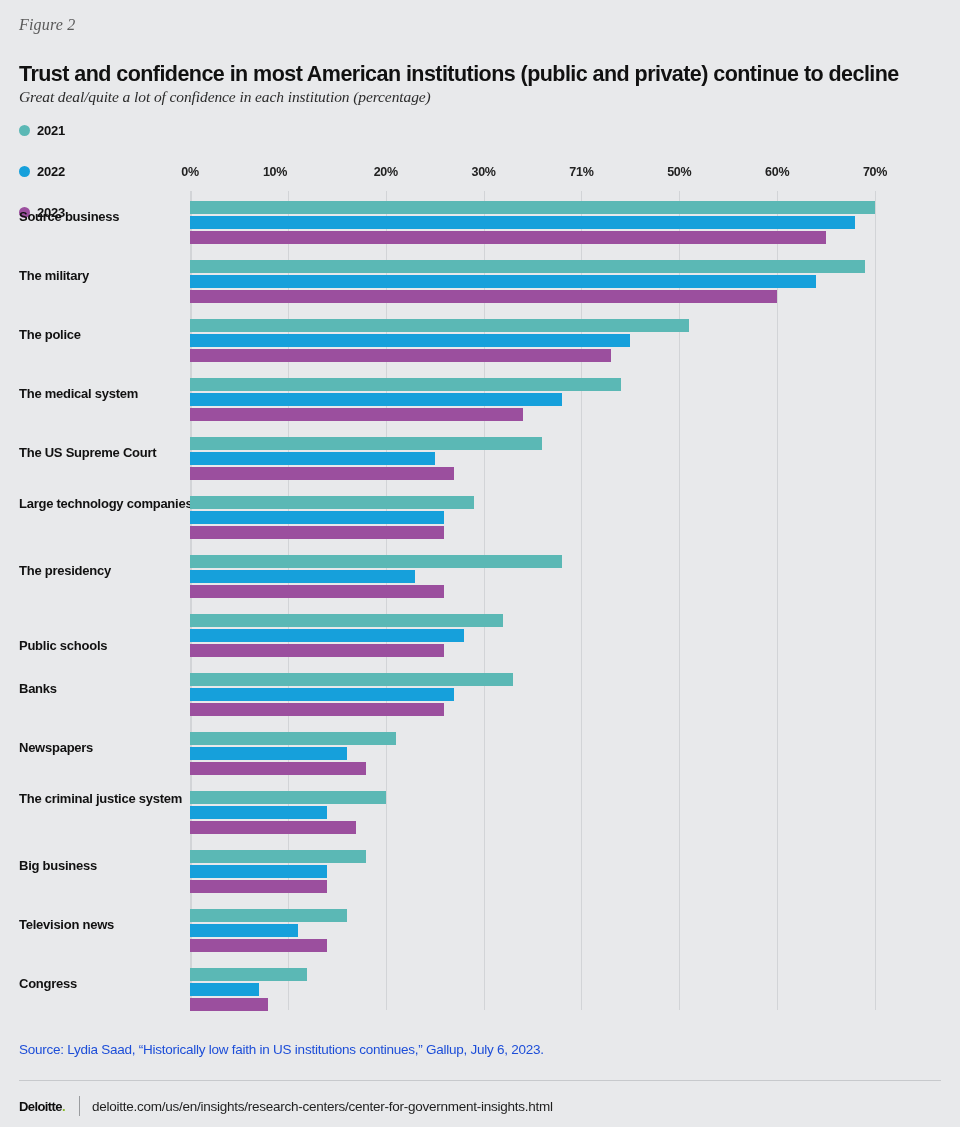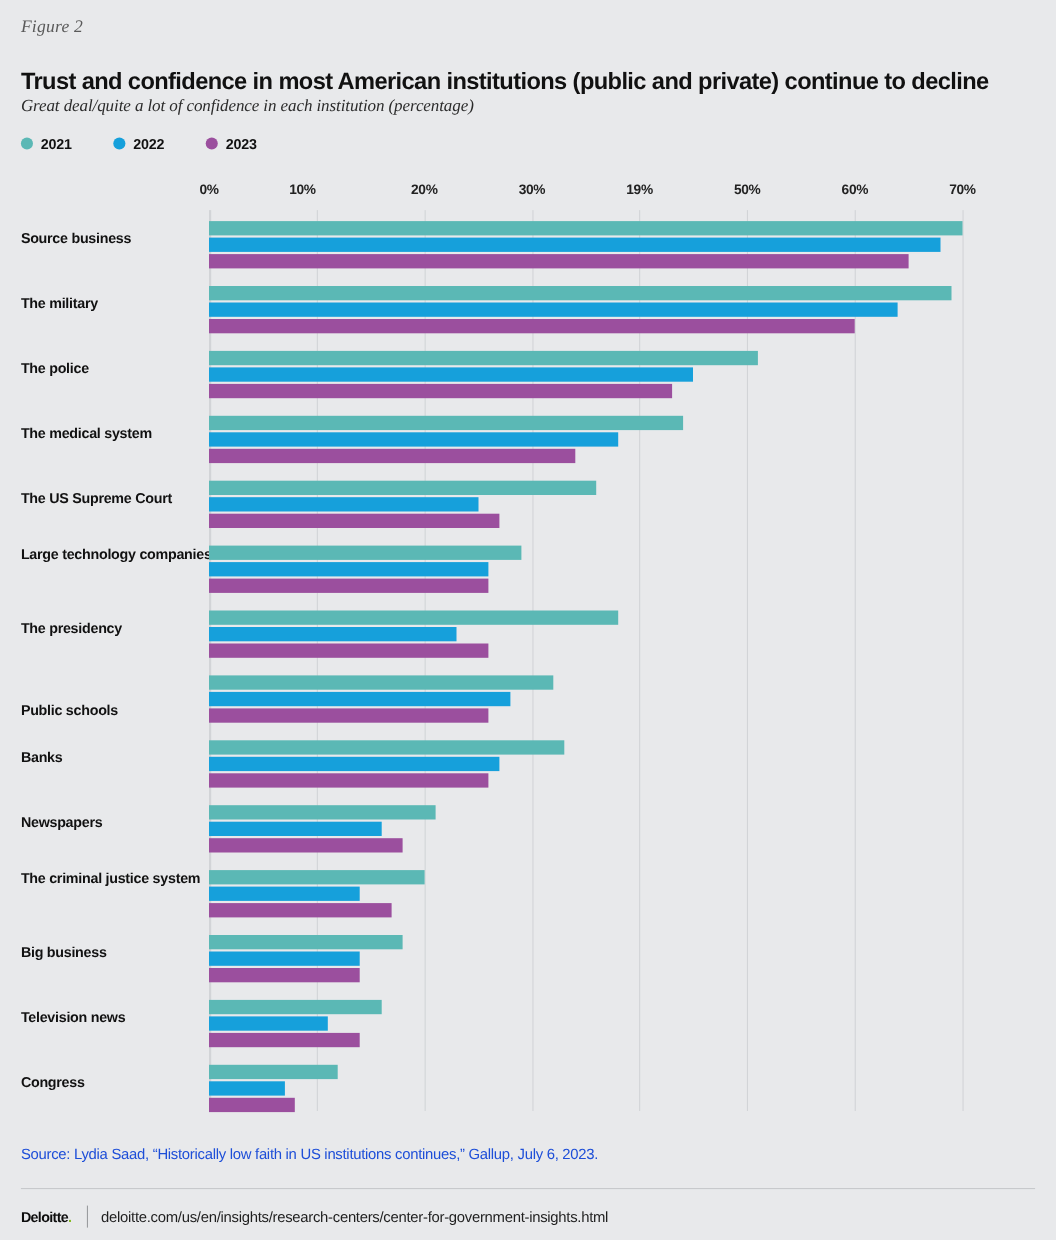--- a/index.html
+++ b/index.html
@@ -54,21 +54,22 @@
     letter-spacing: -0.1px;
   }
 
   
   .legend {
     position: absolute;
     left: 19px;
     top: 123px;
     display: flex;
     align-items: center;
-    gap: 38px;
+    gap: 26px;
+    flex-direction: column;
   }
   .legend-item { display: flex; align-items: center; gap: 7px; }
   .legend-dot {
     width: 11px; height: 11px; border-radius: 50%;
     display: inline-block;
   }
   .legend-text {
     font-size: 13px;
     font-weight: bold;
     color: #111;
@@ -223,21 +224,21 @@
         <span class="legend-text">2023</span>
       </div>
     </div>
 
   <div class="plot">
     <div class="axis-ticks" id="xticks">
         <div class="tick-label" style="left: 190px;">0%</div>
         <div class="tick-label" style="left: 275px;">10%</div>
         <div class="tick-label" style="left: 385.714px;">20%</div>
         <div class="tick-label" style="left: 483.571px;">30%</div>
-        <div class="tick-label" style="left: 581.429px;">19%</div>
+        <div class="tick-label" style="left: 581.429px;">71%</div>
         <div class="tick-label" style="left: 679.286px;">50%</div>
         <div class="tick-label" style="left: 777.143px; text-align: right;">60%</div>
         <div class="tick-label" style="left: 875px;">70%</div>
       </div>
     <div class="grid-layer" id="gridlines">
         <div class="gridline axis-zero" style="left: 190px;"></div>
         <div class="gridline" style="left: 287.857px;"></div>
         <div class="gridline" style="left: 385.714px;"></div>
         <div class="gridline" style="left: 483.571px;"></div>
         <div class="gridline" style="left: 581.429px;"></div>

